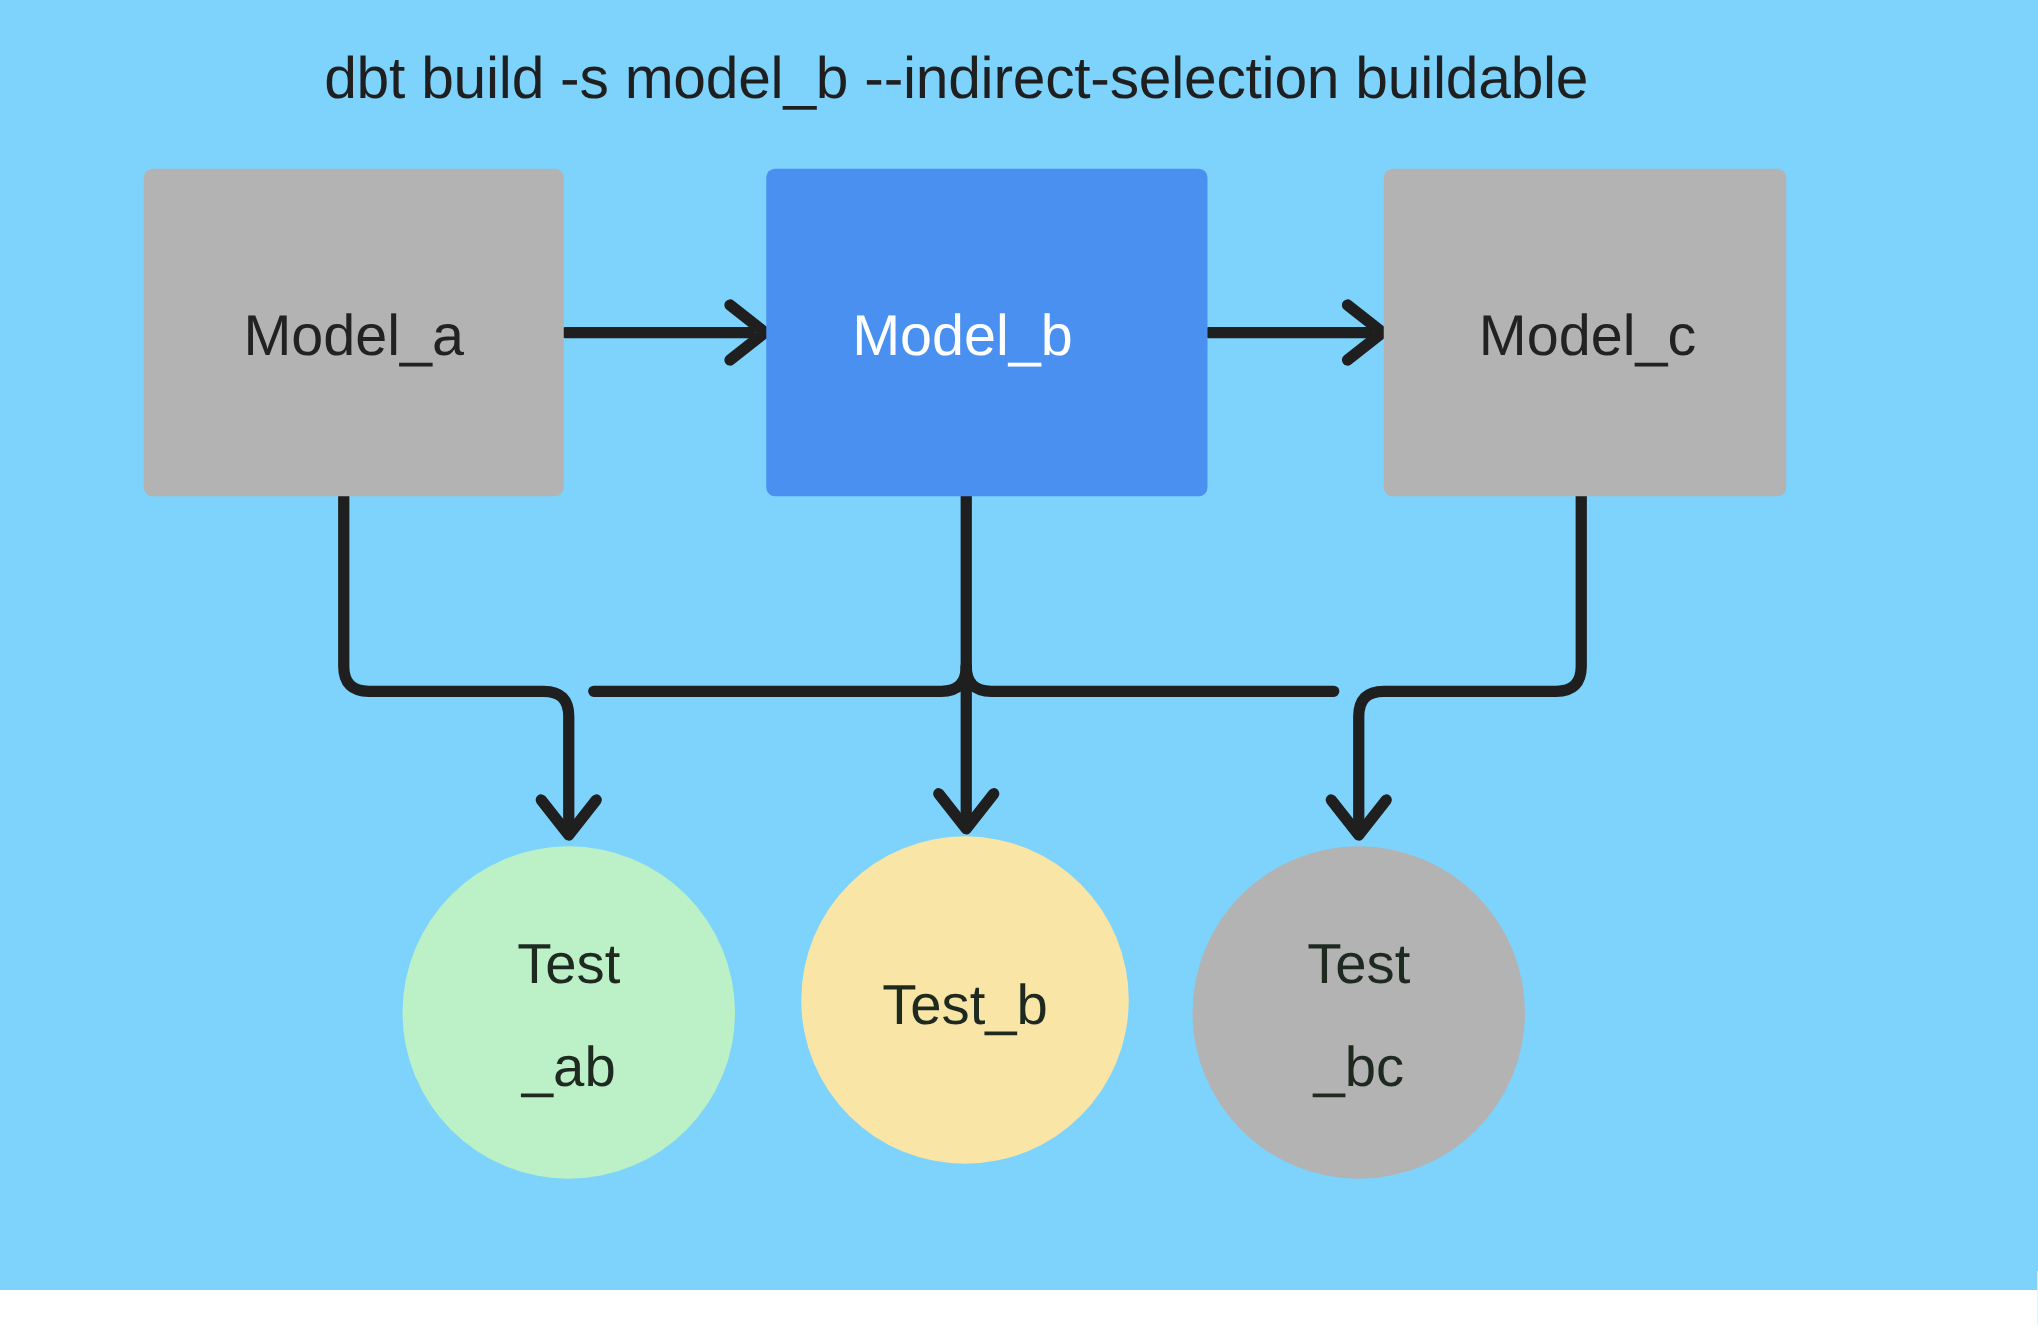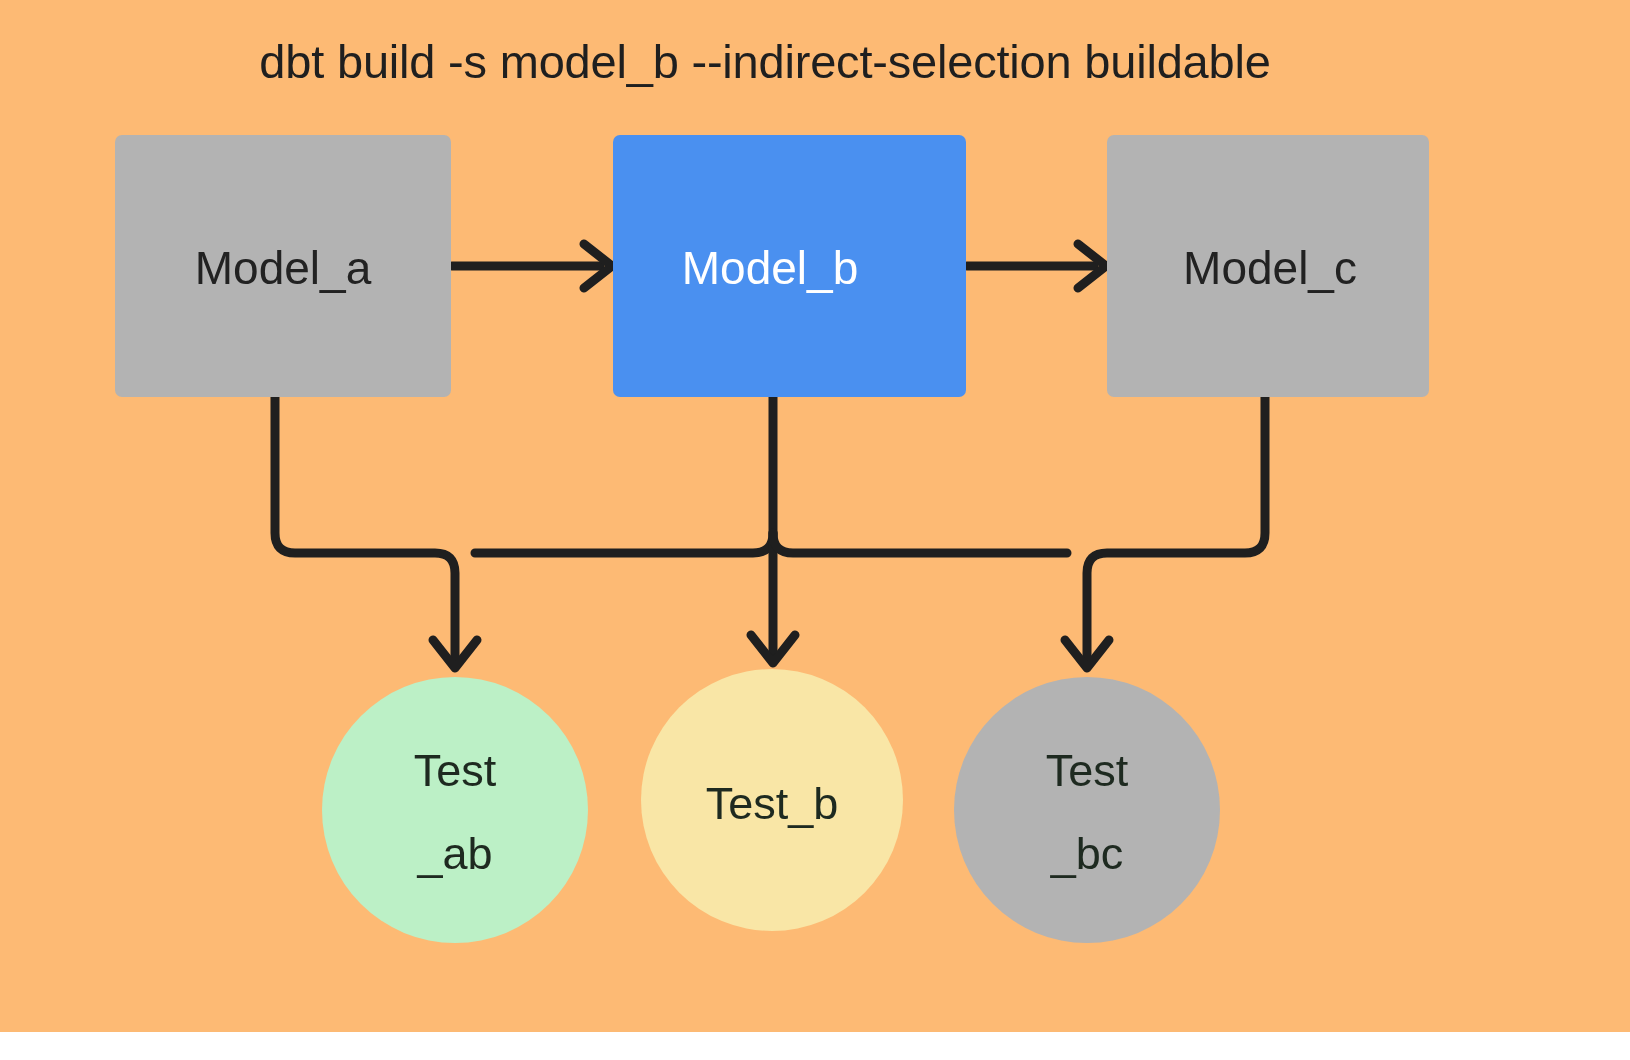--- a/index.html
+++ b/index.html
@@ -11,21 +11,21 @@
   body {
     font-family: "Liberation Sans", "DejaVu Sans", sans-serif;
     width: 1630px;
     height: 1060px;
     overflow: hidden;
   }
   #canvas {
     position: relative;
     width: 1630px;
     height: 1032px;
-    background: #fdba74;
+    background: #7dd3fc;
   }
   #diagram-svg {
     position: absolute;
     top: 0;
     left: 0;
     width: 1630px;
     height: 1060px;
   }
   .title-text {
     font-size: 47px;

